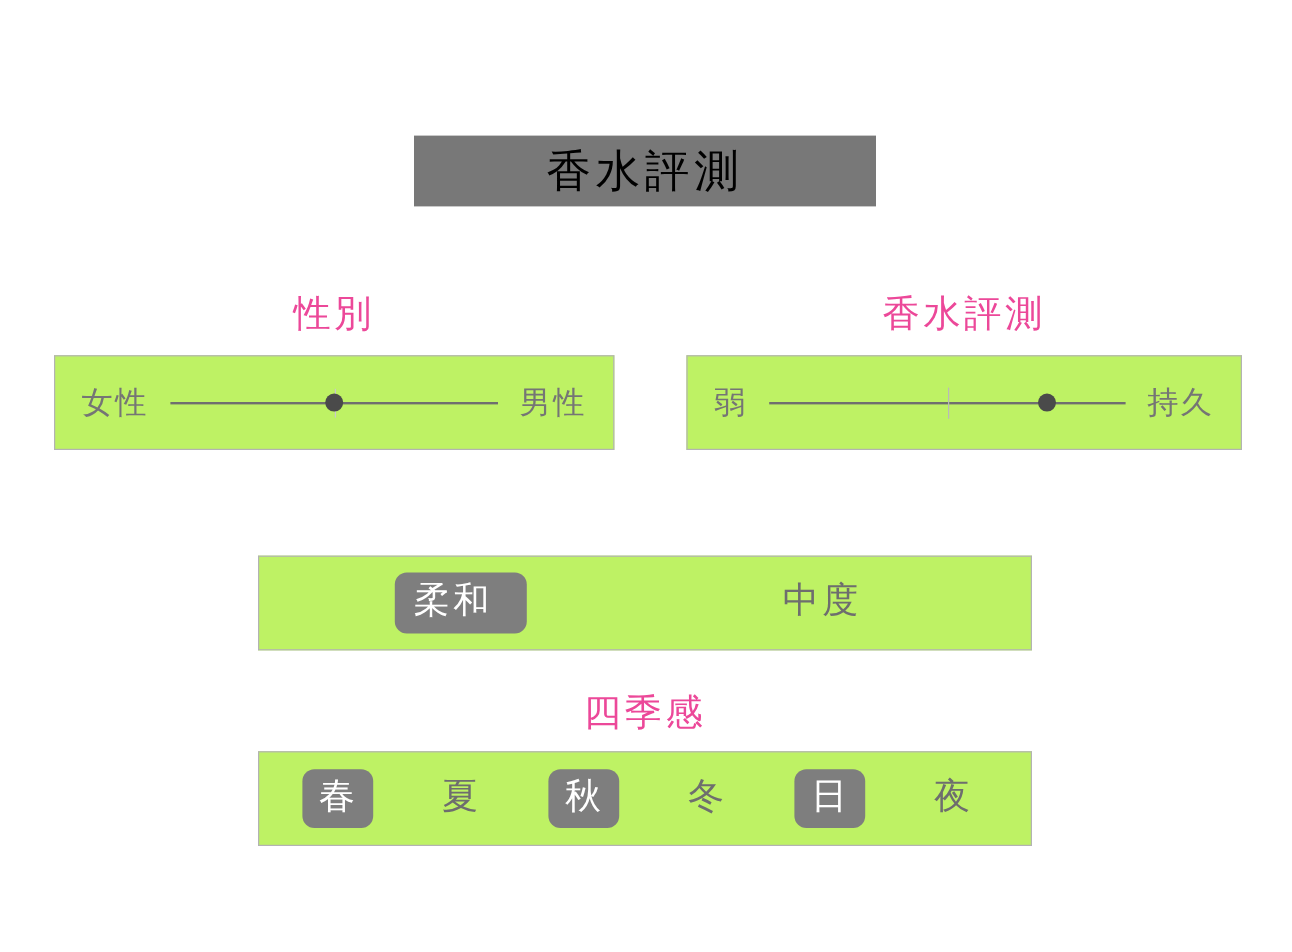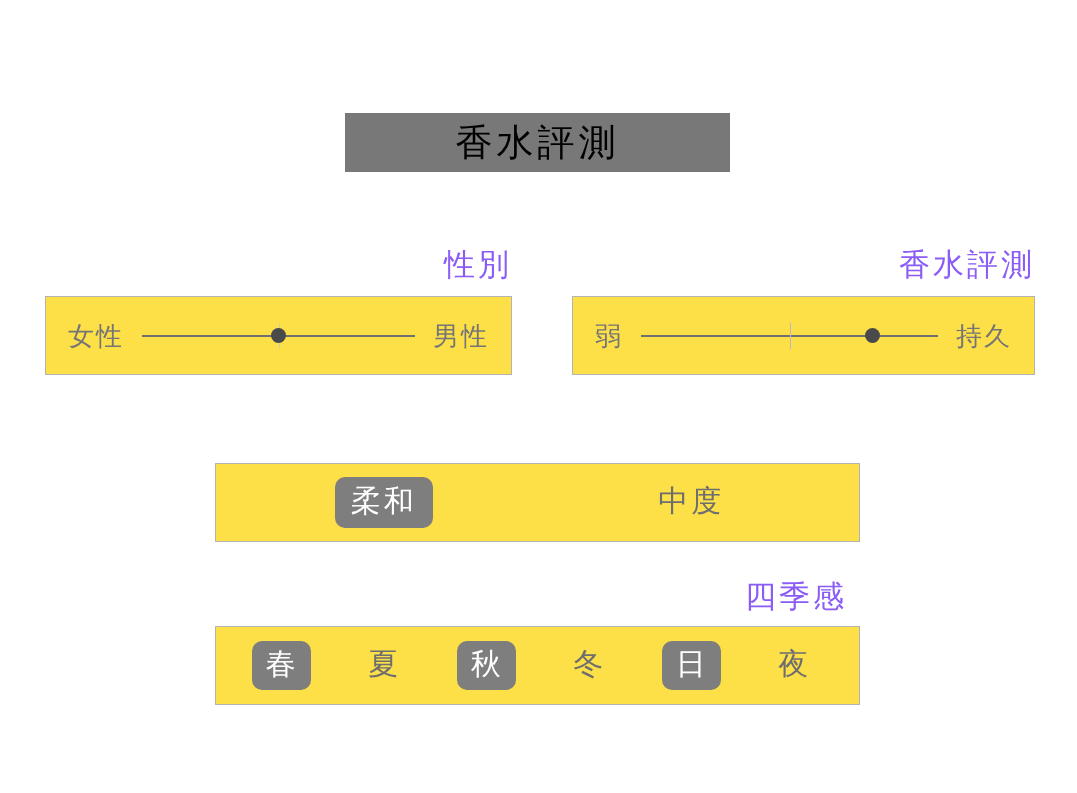--- a/index.html
+++ b/index.html
@@ -39,34 +39,34 @@
     color: #000000;
     font-size: 37px;
     letter-spacing: 4px;
     line-height: 1;
     font-family: Liberation Sans, sans-serif;
   }
 
   
   .section-label {
     position: absolute;
-    color: #8b5cf6;
+    color: #ec4899;
     font-size: 31px;
     letter-spacing: 3px;
     line-height: 1;
-    text-align: right;
+    text-align: center;
     white-space: nowrap;
-    font-family: Liberation Sans, sans-serif;
+    font-family: Liberation Mono, monospace;
   }
 
   
   .panel {
     position: absolute;
     border: 1px solid #b3b3b3;
-    background: #fde047;
+    background: #bef264;
     box-sizing: border-box;
   }
 
   
   .slider-row {
     position: absolute;
     left: 0; top: 0;
     width: 100%;
     height: 100%;
     display: flex;
@@ -135,21 +135,21 @@
     justify-content: space-around;
     box-sizing: border-box;
     padding: 0 14px;
   }
   .option {
     color: #6e6e6e;
     font-size: 30px;
     letter-spacing: 3px;
     line-height: 1;
     white-space: nowrap;
-    padding: 9px 16px 12px 16px;
+    padding: 9px 28px 12px 16px;
     border-radius: 10px;
     font-family: "DejaVu Serif", "Liberation Serif", serif;
   }
   .option.selected {
     background: #7e7e7e;
     color: #ffffff;
   }
   .option-row.seasons .option {
     padding: 8px 12px 11px 14px;
   }
@@ -192,21 +192,21 @@
   </div>
 
 
   <div class="panel" style="left:215px; top:463px; width:645px; height:79px;">
     <div class="option-row sillage">
         <span class="option selected" aria-pressed="true">柔和</span>
         <span class="option" aria-pressed="false">中度</span>
       </div>
   </div>
 
-  <div class="section-label" style="left:202px; top:581px; width:645px;">四季感</div>
+  <div class="section-label" style="left:215px; top:581px; width:645px;">四季感</div>
 
   <div class="panel" style="left:215px; top:626px; width:645px; height:79px;">
     <div class="option-row seasons">
         <span class="option selected" aria-pressed="true">春</span>
         <span class="option" aria-pressed="false">夏</span>
         <span class="option selected" aria-pressed="true">秋</span>
         <span class="option" aria-pressed="false">冬</span>
         <span class="option selected" aria-pressed="true">日</span>
         <span class="option" aria-pressed="false">夜</span>
       </div>

